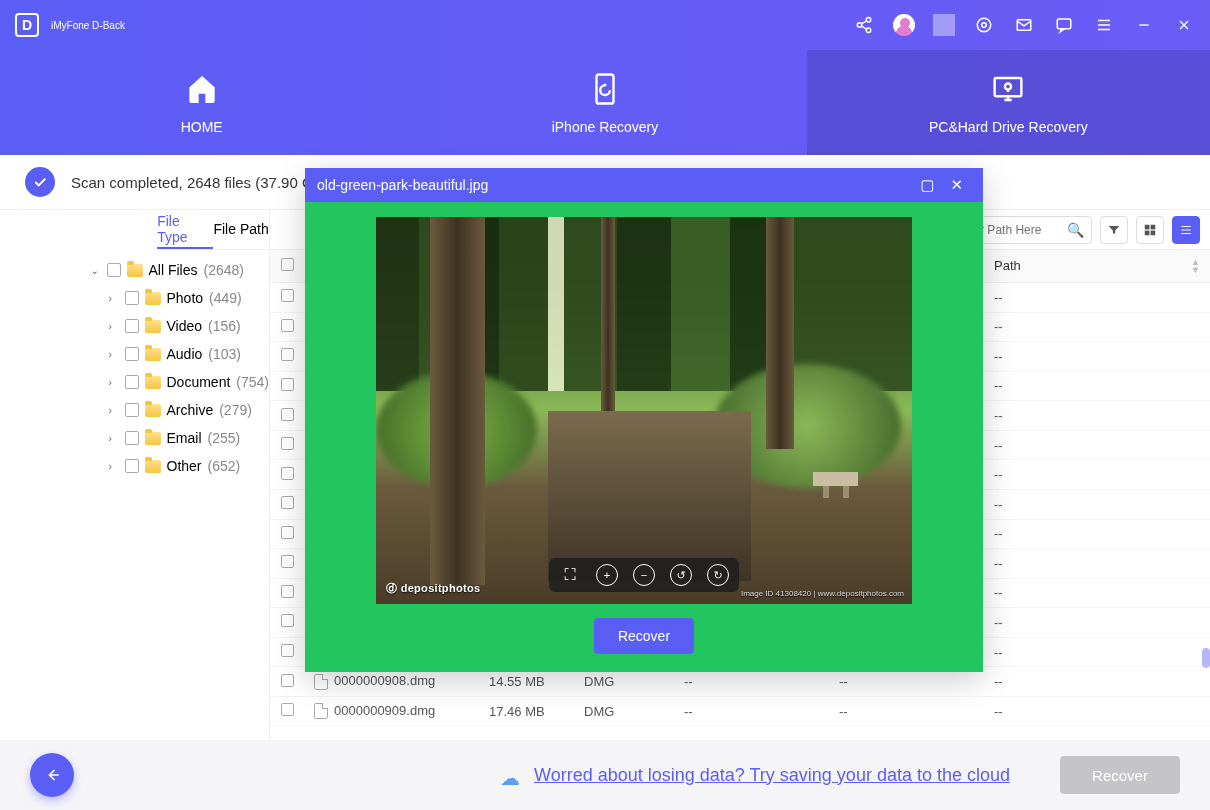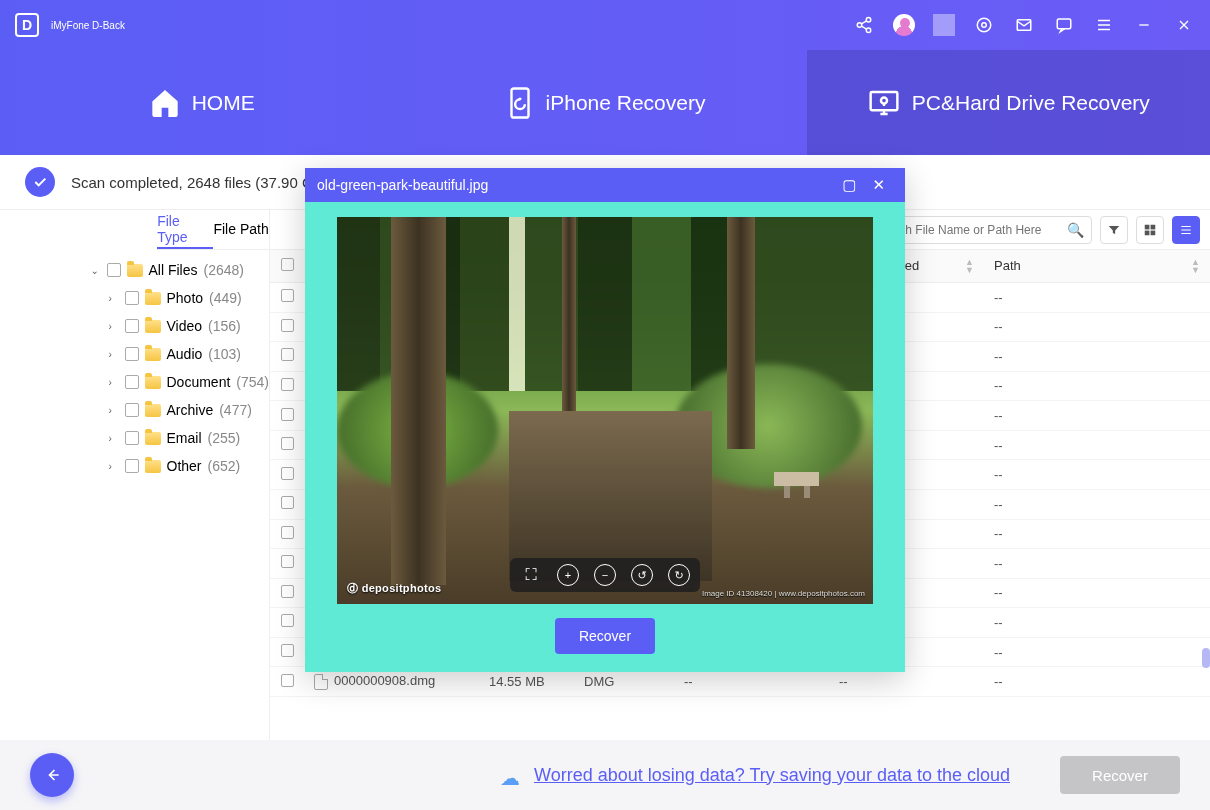--- a/index.html
+++ b/index.html
@@ -14,21 +14,21 @@
   .titlebar .title { margin-left:12px;font-size:10px;font-weight:500; }
   .titlebar .spacer { flex:1; }
   .titlebar .ticons { display:flex;align-items:center;gap:18px;font-size:18px; }
   .titlebar .ticons span { cursor:pointer;display:inline-flex;align-items:center;justify-content:center;width:22px;height:22px; }
   .titlebar .sep { width:1px;height:22px;background:rgba(255,255,255,.4); }
   .avatar { width:24px;height:24px;border-radius:50%;background:radial-gradient(circle at 50% 90%, #e57bd0 35%, #fff 36%); position:relative; }
   .avatar:before{ content:"";position:absolute;left:7px;top:4px;width:10px;height:10px;border-radius:50%;background:#e57bd0; }
 
   
   .navtabs { height:105px;background:linear-gradient(90deg,#5b5ef5,#6b5cf6);display:flex;color:#fff; }
-  .navtabs .tab { flex:1;display:flex;flex-direction:row;align-items:center;justify-content:center;gap:11px;cursor:pointer;font-size:21px; }
+  .navtabs .tab { flex:1;display:flex;flex-direction:column;align-items:center;justify-content:center;gap:11px;cursor:pointer;font-size:14px; }
   .navtabs .tab.active { background:rgba(0,0,50,.15); }
   .tab .iconbox { height:38px;display:flex;align-items:center;justify-content:center; }
   .tab svg { stroke:#fff;fill:#fff; }
   .tab.out svg { fill:none; }
 
   
   .status {
     height:55px;display:flex;align-items:center;padding:0 25px;border-bottom:1px solid #eee;background:#fff;
   }
   .status .check { width:30px;height:30px;border-radius:50%;background:#5b5ef5;display:flex;align-items:center;justify-content:center;margin-right:16px; }
@@ -73,21 +73,21 @@
   
   .footer { position:absolute;bottom:0;left:0;right:0;height:70px;background:#f5f5f7;display:flex;align-items:center;padding:0 30px;gap:20px; }
   .backbtn{ width:44px;height:44px;border-radius:50%;background:#5b5ef5;display:flex;align-items:center;justify-content:center;box-shadow:0 4px 10px rgba(91,94,245,.4);cursor:pointer; }
   .backbtn svg{ stroke:#fff;fill:none;stroke-width:2; }
   .footer .cloud{ margin-left:auto;display:flex;align-items:center;gap:10px; }
   .footer .cloudicon{ width:24px;height:18px;color:#5b9ef5;font-size:20px; }
   .footer a.cloudlink{ color:#5b5ef5;font-size:18px;text-decoration:underline; }
   .footer .recover{ margin-left:30px;width:120px;height:38px;background:#c5c5c7;color:#fff;border:0;border-radius:4px;font-size:15px;cursor:pointer; }
 
   
-  .modal { position:absolute;left:305px;top:168px;width:600px;background:#5eead4;box-shadow:0 8px 30px rgba(0,0,0,.2);z-index:50; }
+  .modal { position:absolute;left:305px;top:168px;width:678px;background:#22c55e;box-shadow:0 8px 30px rgba(0,0,0,.2);z-index:50; }
   .modal .mtitle{ height:34px;background:#5b5ef5;color:#fff;display:flex;align-items:center;padding:0 12px;font-size:14px; }
   .modal .mtitle .spacer{flex:1;}
   .modal .mtitle span.ic{ cursor:pointer;padding:0 8px;font-size:15px; }
   .modal .img { width:536px;height:387px;margin:15px auto 0;background:linear-gradient(180deg,#2a4d1c 0%,#3a5f26 18%,#5a7f3b 30%,#6fa049 40%,#8bb857 50%,#6b5a3d 70%,#4a3c28 100%);position:relative;overflow:hidden;display:block; }
   .trees-top{position:absolute;inset:0 0 55% 0;background:
      linear-gradient(90deg,#1f3214 0 8%,#2f4a1e 8% 15%,#172a10 15% 23%,#2a4219 23% 32%,#e1e9c5 32% 35%,#2f4a1e 35% 45%,#1b3012 45% 55%,#3a5f26 55% 66%,#183010 66% 78%,#2f4a1e 78% 100%) ,
      linear-gradient(180deg,rgba(255,255,255,.15),transparent 30%);
      opacity:.9;
   }
   .bush-l{position:absolute;left:0;top:40%;width:30%;height:30%;border-radius:50%;background:radial-gradient(circle,#7cb342,#3a5f26);filter:blur(3px);}
@@ -246,21 +246,21 @@
             <span class="cbx"></span>
             <span class="folder"></span>
             <span>Document</span> 
             <span class="count">(754)</span>
           </div>
           <div class="node child">
             <span class="arrow">›</span>
             <span class="cbx"></span>
             <span class="folder"></span>
             <span>Archive</span> 
-            <span class="count">(477)</span>
+            <span class="count">(279)</span>
           </div>
           <div class="node child">
             <span class="arrow">›</span>
             <span class="cbx"></span>
             <span class="folder"></span>
             <span>Email</span> 
             <span class="count">(255)</span>
           </div>
           <div class="node child">
             <span class="arrow">›</span>
@@ -431,20 +431,29 @@
             </tr>
             <tr>
               <td class="c"><span class="rcbx"></span></td>
               <td><span class="fileicon"></span>0000000908.dmg</td>
               <td>14.55 MB</td>
               <td>DMG</td>
               <td>--</td>
               <td>--</td>
               <td>--</td>
             </tr>
+            <tr>
+              <td class="c"><span class="rcbx"></span></td>
+              <td><span class="fileicon"></span>0000000909.dmg</td>
+              <td>17.46 MB</td>
+              <td>DMG</td>
+              <td>--</td>
+              <td>--</td>
+              <td>--</td>
+            </tr>
           </tbody>
     </table>
     </div>
   </div>
 </div>
 
 <div class="footer">
   <div class="backbtn">
       <svg width="20" height="20" viewBox="0 0 24 24">
         <path d="M15 6l-6 6 6 6M9 12h11"></path>

